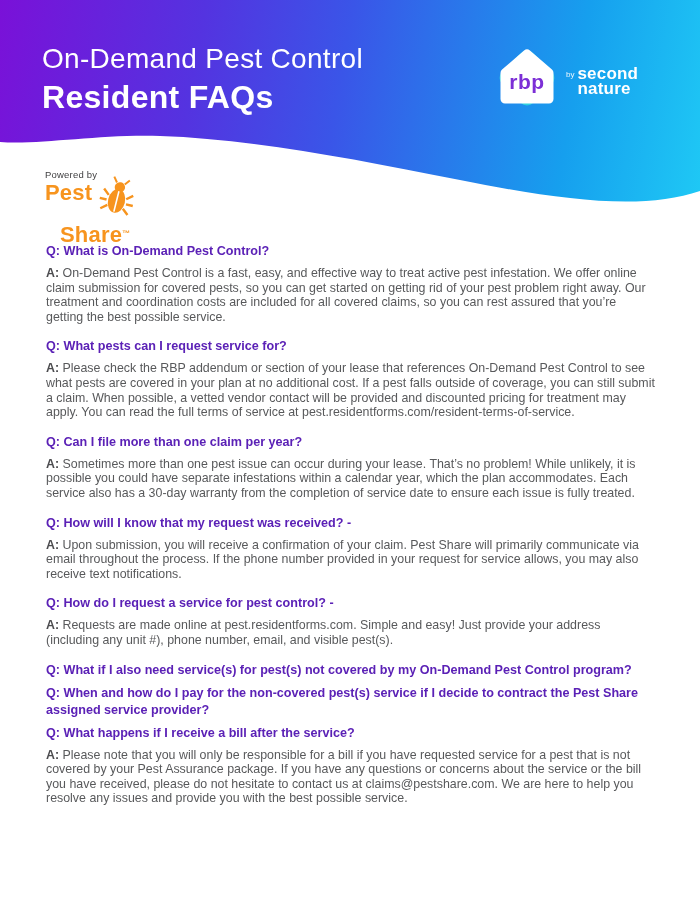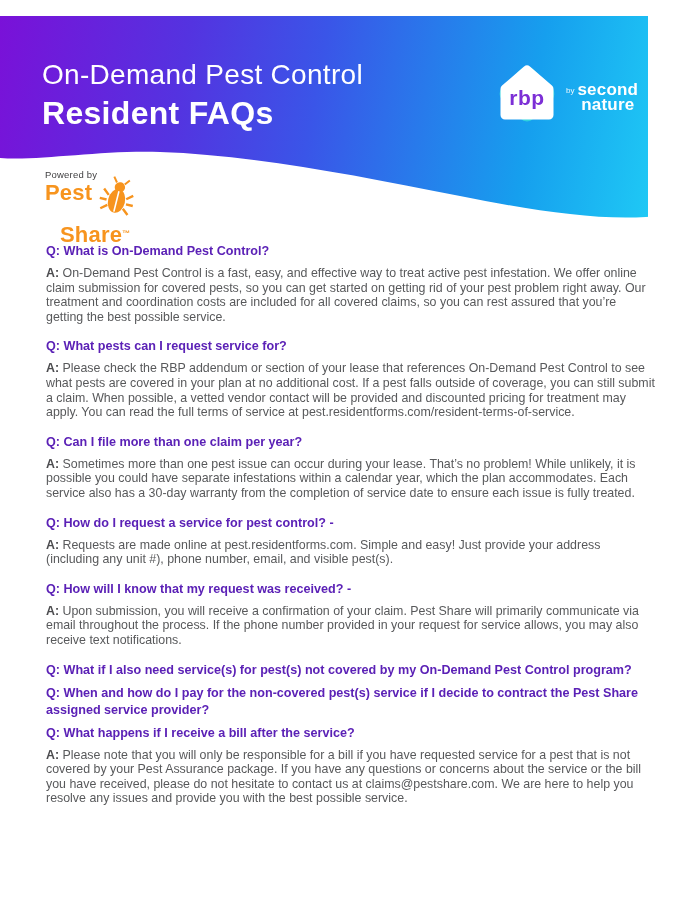--- a/index.html
+++ b/index.html
@@ -2,41 +2,41 @@
 <html><head>
 <meta charset="utf-8">
 <style>
   html,body{margin:0;padding:0;background:#ffffff;}
   .page{
     position:relative;width:700px;height:906px;background:#ffffff;overflow:hidden;
     font-family:"Liberation Sans", sans-serif;
   }
   
   .header{
-    position:absolute;top:16px;left:0;width:648px;height:215px;
+    position:absolute;top:0;left:0;width:700px;height:215px;
     background:linear-gradient(100deg,#7a11d8 0%,#5433e0 28%,#3a55e8 48%,#169fee 80%,#1fc9f5 100%);
   }
   .wave{position:absolute;left:0;bottom:0;width:700px;height:90px;display:block;}
   .titles{position:absolute;left:42px;top:42px;color:#ffffff;}
   .title-line1{font-size:28px;font-weight:400;letter-spacing:.3px;line-height:34px;}
   .title-line2{font-size:32px;font-weight:700;letter-spacing:.3px;line-height:34px;margin-top:4px;}
   
   .rbp-badge{position:absolute;left:498px;top:46px;width:58px;height:64px;}
   .rbp-diamond{
     position:absolute;left:7px;top:10px;width:44px;height:44px;border-radius:9px;
     background:#2ed1de;transform:rotate(45deg);
   }
   .rbp-house{position:absolute;left:0;top:0;width:58px;height:64px;}
   .rbp-text{
     position:absolute;left:0;top:24px;width:58px;text-align:center;
     color:#7c2fd6;font-weight:700;font-size:21px;letter-spacing:.5px;
   }
   .sn-logo{position:absolute;left:566px;top:66px;display:flex;color:#ffffff;}
   .sn-by{font-size:8px;font-weight:400;margin:4px 3px 0 0;opacity:.9;}
-  .sn-stack{text-align:center;font-weight:700;font-size:17px;line-height:15px;letter-spacing:.2px;}
+  .sn-stack{text-align:left;font-weight:700;font-size:17px;line-height:15px;letter-spacing:.2px;}
   
   .pestshare{position:absolute;left:45px;top:169px;width:150px;}
   .powered-by{font-size:9.5px;color:#414042;font-weight:400;letter-spacing:.2px;margin-bottom:2px;}
   .ps-row{display:flex;align-items:flex-start;}
   .ps-pest{color:#f7941e;font-weight:800;font-size:22px;line-height:22px;letter-spacing:.2px;}
   .bug{margin-left:6px;margin-top:-6px;}
   .ps-share{color:#f7941e;font-weight:800;font-size:22px;line-height:22px;letter-spacing:.2px;margin-left:15px;margin-top:1px;}
   .ps-tm{font-size:8px;vertical-align:6px;font-weight:700;}
   
   .content{position:absolute;top:243px;left:46px;width:622px;}
@@ -112,27 +112,27 @@
       <p class="faq-q">Q: What pests can I request service for?</p>
       <p class="faq-a"><span class="a-prefix">A:</span> <span>Please check the RBP addendum or section of your lease that references On-Demand Pest Control to see what pests are covered in your plan at no additional cost. If a pest falls outside of coverage, you can still submit a claim. When possible, a vetted vendor contact will be provided and discounted pricing for treatment may apply. You can read the full terms of service at pest.residentforms.com/resident-terms-of-service.</span></p>
     </div>
 
     <div>
       <p class="faq-q">Q: Can I file more than one claim per year?</p>
       <p class="faq-a"><span class="a-prefix">A:</span> <span>Sometimes more than one pest issue can occur during your lease. That’s no problem! While unlikely, it is possible you could have separate infestations within a calendar year, which the plan accommodates. Each service also has a 30-day warranty from the completion of service date to ensure each issue is fully treated.</span></p>
     </div>
 
     <div>
-      <p class="faq-q">Q: How do I request a service for pest control? -</p>
-      <p class="faq-a"><span class="a-prefix">A:</span> <span>Requests are made online at pest.residentforms.com. Simple and easy! Just provide your address (including any unit #), phone number, email, and visible pest(s).</span></p>
+      <p class="faq-q">Q: How will I know that my request was received? -</p>
+      <p class="faq-a"><span class="a-prefix">A:</span> <span>Upon submission, you will receive a confirmation of your claim. Pest Share will primarily communicate via email throughout the process. If the phone number provided in your request for service allows, you may also receive text notifications.</span></p>
     </div>
 
     <div>
-      <p class="faq-q">Q: How will I know that my request was received? -</p>
-      <p class="faq-a"><span class="a-prefix">A:</span> <span>Upon submission, you will receive a confirmation of your claim. Pest Share will primarily communicate via email throughout the process. If the phone number provided in your request for service allows, you may also receive text notifications.</span></p>
+      <p class="faq-q">Q: How do I request a service for pest control? -</p>
+      <p class="faq-a"><span class="a-prefix">A:</span> <span>Requests are made online at pest.residentforms.com. Simple and easy! Just provide your address (including any unit #), phone number, email, and visible pest(s).</span></p>
     </div>
 
     <div>
       <p class="faq-q">Q: What if I also need service(s) for pest(s) not covered by my On-Demand Pest Control program?</p>
     </div>
 
     <div>
       <p class="faq-q">Q: When and how do I pay for the non-covered pest(s) service if I decide to contract the Pest Share assigned service provider?</p>
     </div>
 

